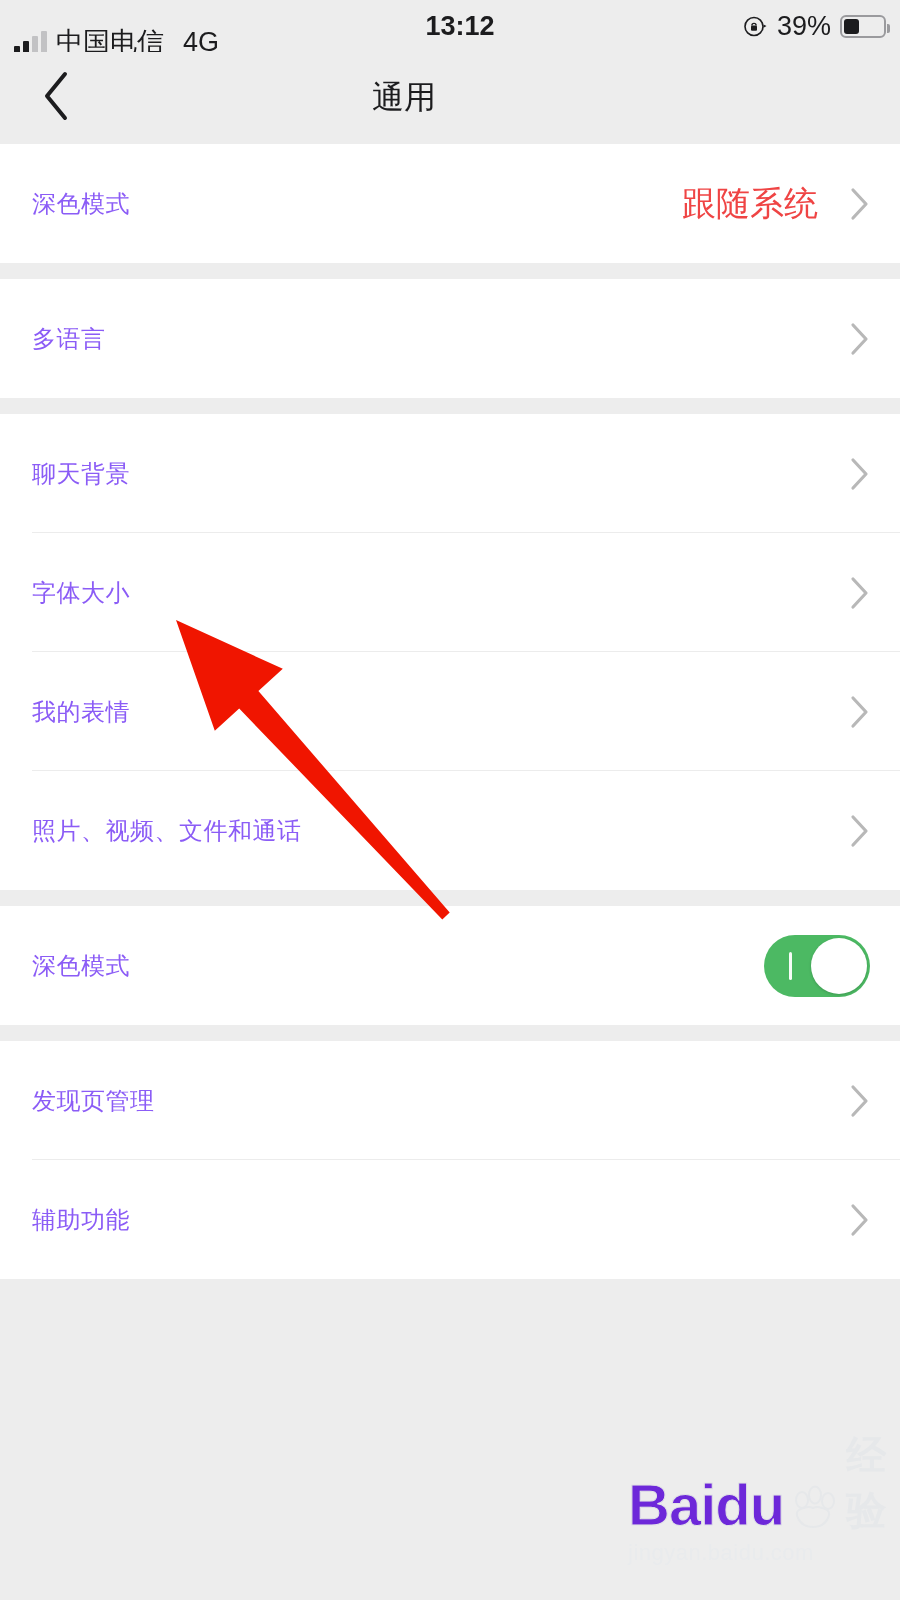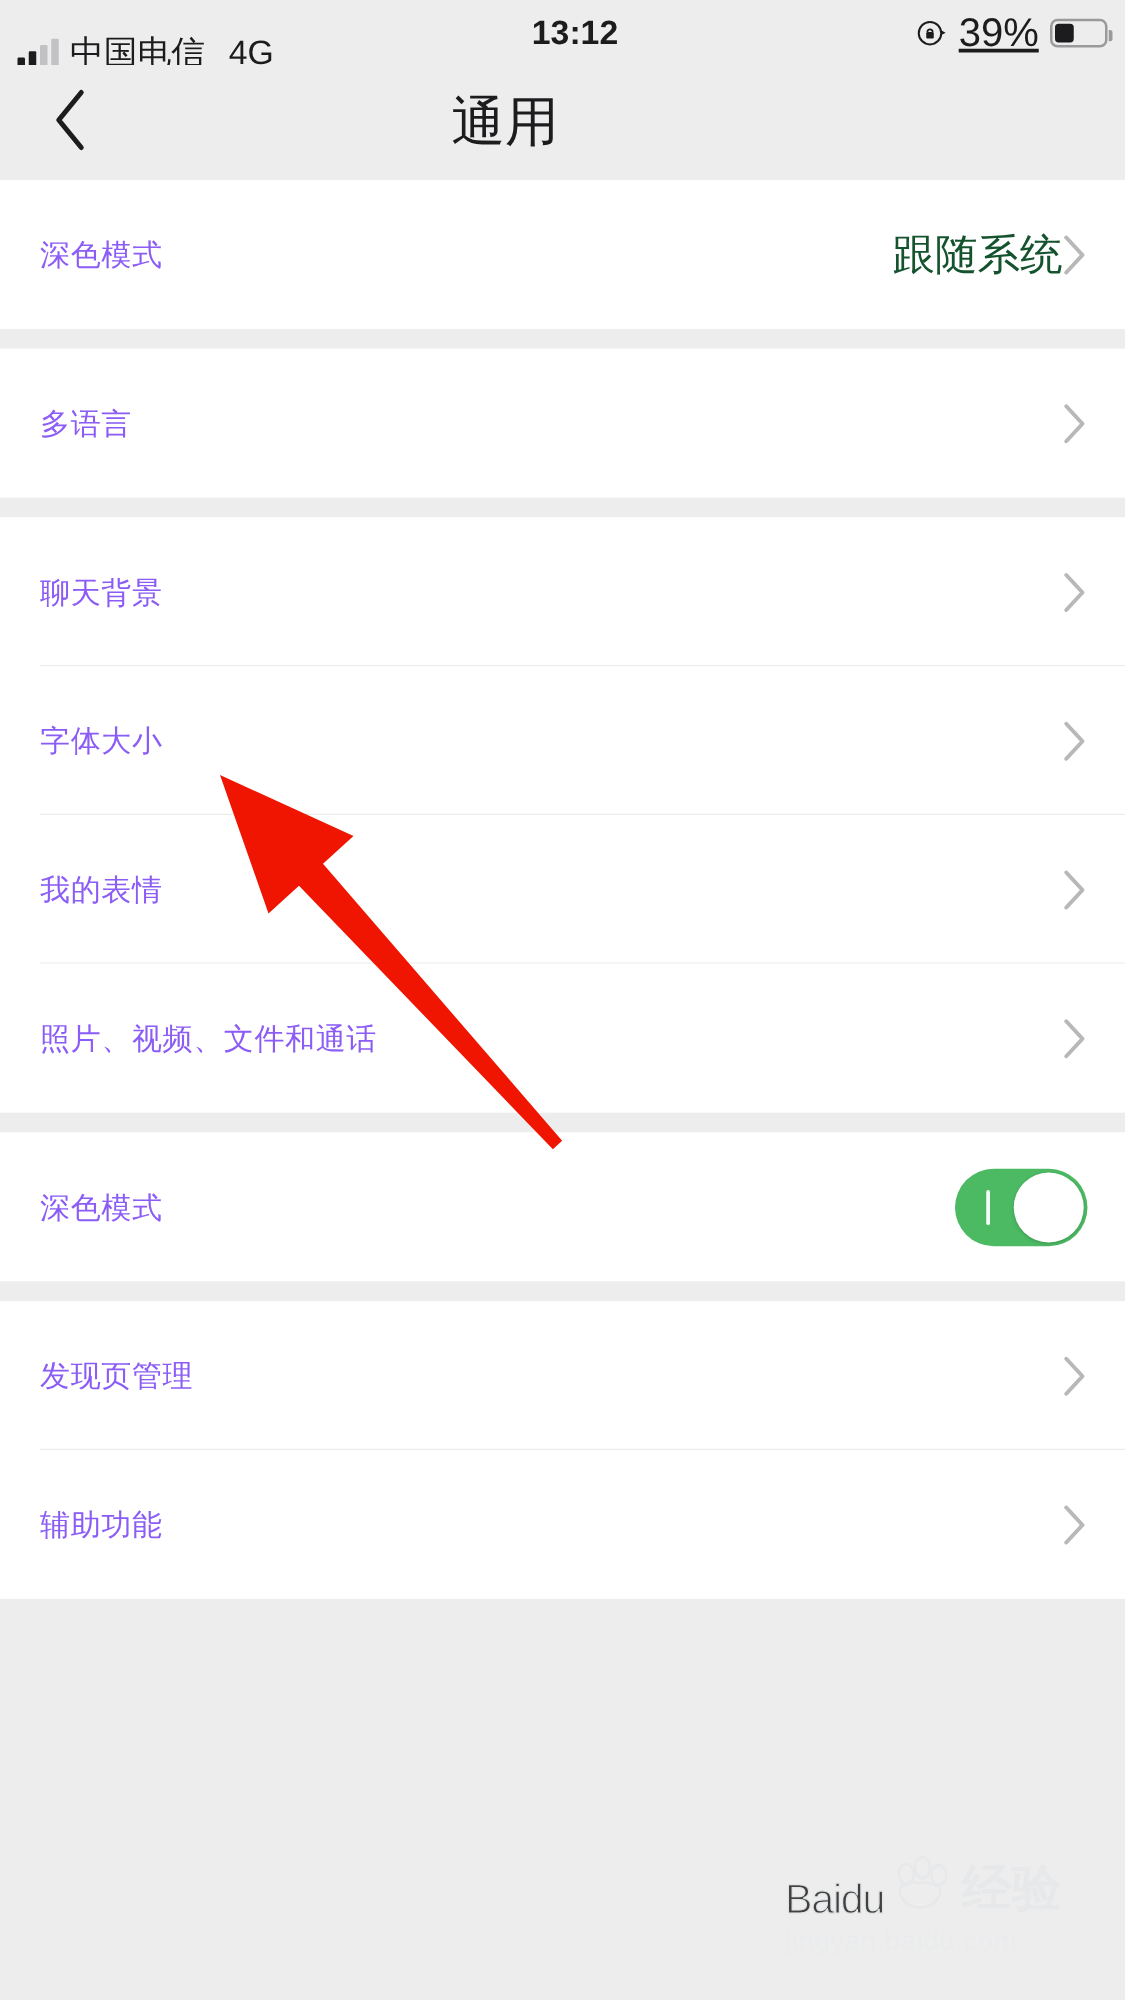--- a/index.html
+++ b/index.html
@@ -40,21 +40,21 @@
     position:absolute; left:0; top:0; width:900px; height:52px;
     display:flex; align-items:center; justify-content:center;
     font-size:27px; font-weight:bold; color:#1c1c1e;padding-left:20px;
   }
 
   .sb-right {
     position:absolute; right:14px; top:0; height:52px;
     display:flex; align-items:center; gap:9px;
   }
   .rotlock { width:25px; height:25px; position:relative; }
-  .battpct { font-size:32px; color:#1c1c1e;text-decoration:underline; }
+  .battpct { font-size:27px; color:#1c1c1e; }
   .batt {
     position:relative; width:46px; height:23px;
     border:2px solid #9a9a9d; border-radius:6px;
     display:flex; align-items:center; padding:2px;
   }
   .batt:after{
     content:""; position:absolute; right:-6px; top:7px;
     width:3px; height:9px; background:#9a9a9d; border-radius:0 2px 2px 0;
   }
   .batt-fill { height:100%; background:#1c1c1e; border-radius:3px; }
@@ -66,21 +66,21 @@
     background:#ededed;
   }
   .back-btn {
     position:absolute; left:22px; top:0; height:92px; width:68px;
     display:flex; align-items:center; justify-content:center;
     cursor:pointer;
   }
   .nav-title {
     position:absolute; left:0; top:0; width:808px; height:92px;
     display:flex; align-items:center; justify-content:center;
-    font-size:43px; color:#1c1c1e; font-weight:500;
+    font-size:32px; color:#1c1c1e; font-weight:500;
   }
 
   
   .scroll { position:absolute; top:144px; left:0; width:900px; bottom:0; }
   .group { background:#ffffff; }
   .gap { height:16px; background:#ededed; }
 
   .row {
     position:relative;
     height:119px;
@@ -88,21 +88,21 @@
     padding:0 30px 0 32px;
     background:#ffffff;
     cursor:pointer;
   }
   .row .label {
     font-size:24px; color:#8b5cf6; flex:0 0 auto;
     letter-spacing:0.5px;
   }
   .row .spacer { flex:1 1 auto; }
   .row .value {
-    font-size:34px; color:#14532d; margin-right:0;
+    font-size:34px; color:#ef4444; margin-right:32px;
   }
   .row .sep {
     position:absolute; left:32px; right:0; bottom:0;
     height:1px; background:#ececec;
   }
 
   .chev { width:20px; height:34px; flex:0 0 auto; }
 
   
   .toggle {
@@ -129,21 +129,21 @@
     pointer-events:none;
   }
 
   
   .watermark {
     position:absolute; right:22px; bottom:34px;
     width:250px; opacity:1; pointer-events:none;
     text-align:left;
   }
   .wm-row { display:flex; align-items:flex-end; gap:4px; }
-  .wm-baidu { font-size:33px; color:#404040; font-weight:normal; letter-spacing:-1px;
+  .wm-baidu { font-size:58px; color:#6d28d9; font-weight:bold; letter-spacing:-1px;
               -webkit-text-stroke:1px #e2e4e6; }
   .wm-jy { font-size:40px; color:#e6e8ea; font-weight:bold; }
   .wm-url { font-size:22px; color:#e9ebed; letter-spacing:.5px; margin-top:2px; }
 </style>
 </head>
 <body>
 
 <div id="screen">
 
   <div class="statusbar">

